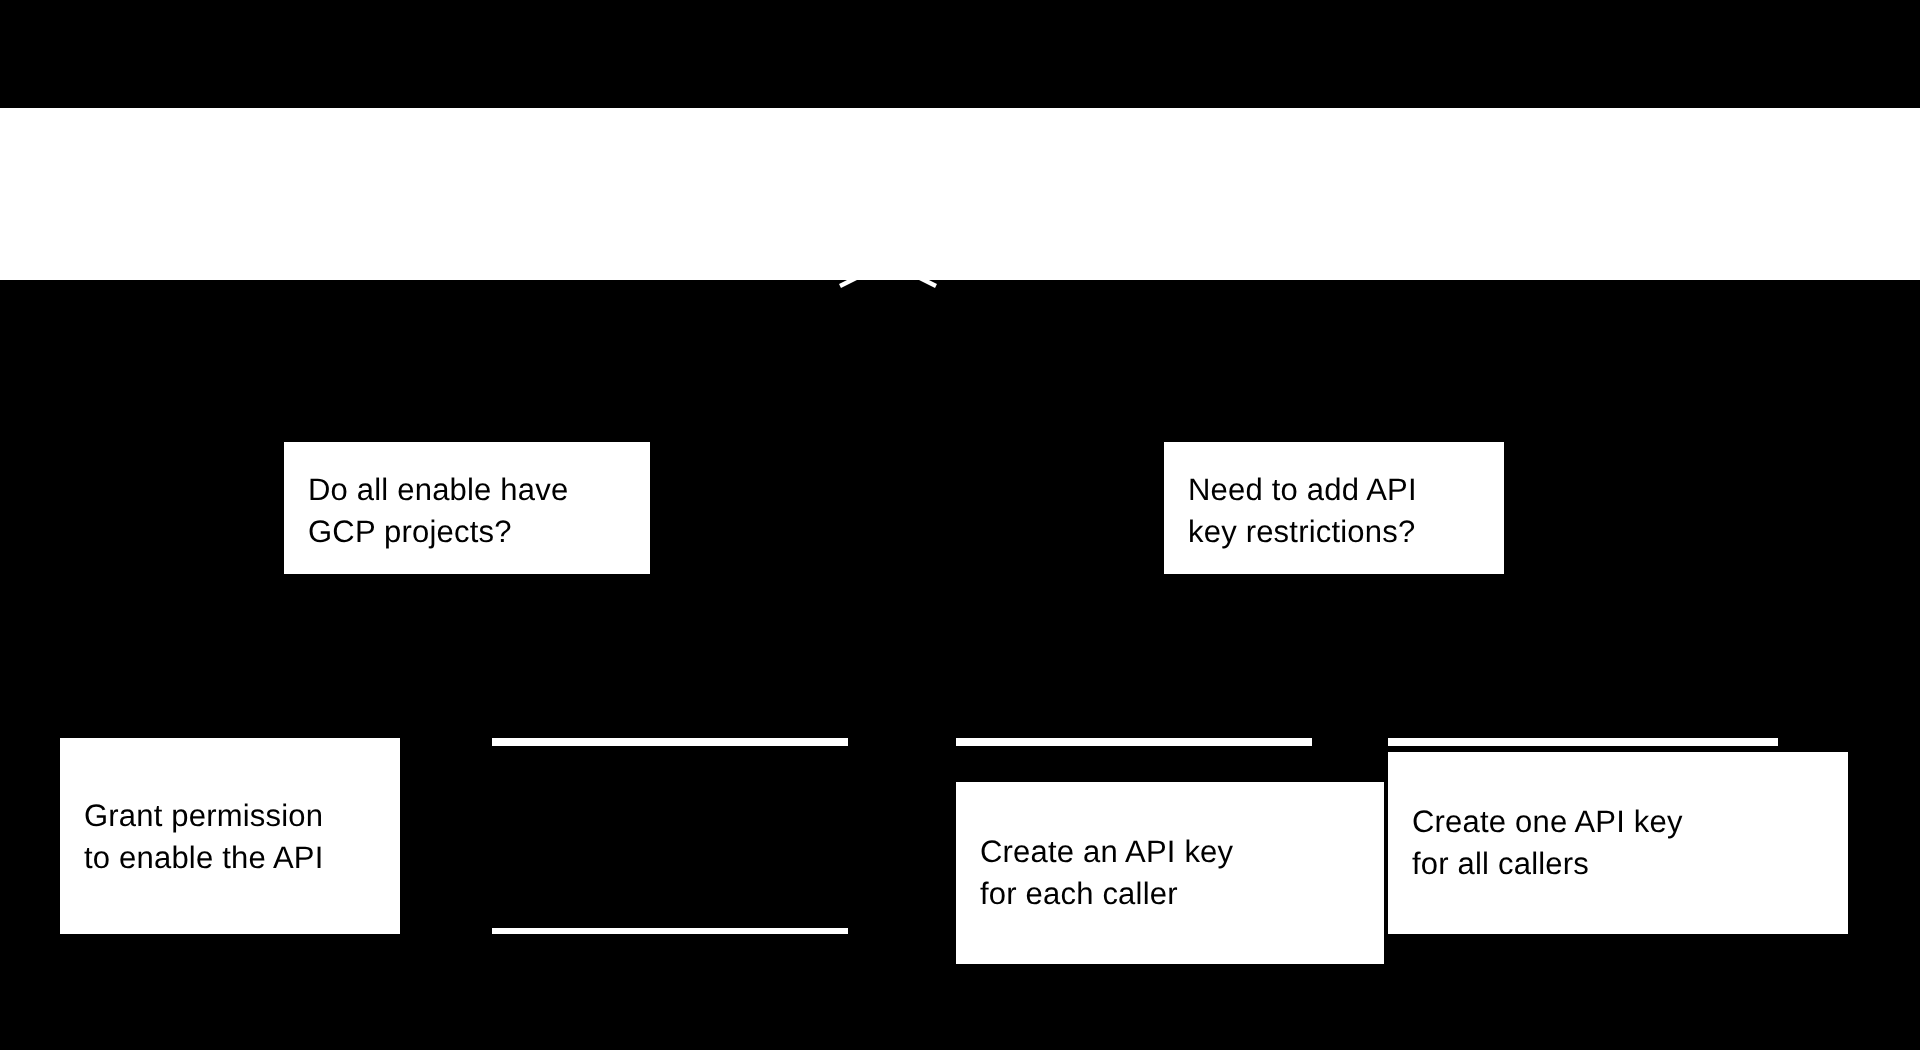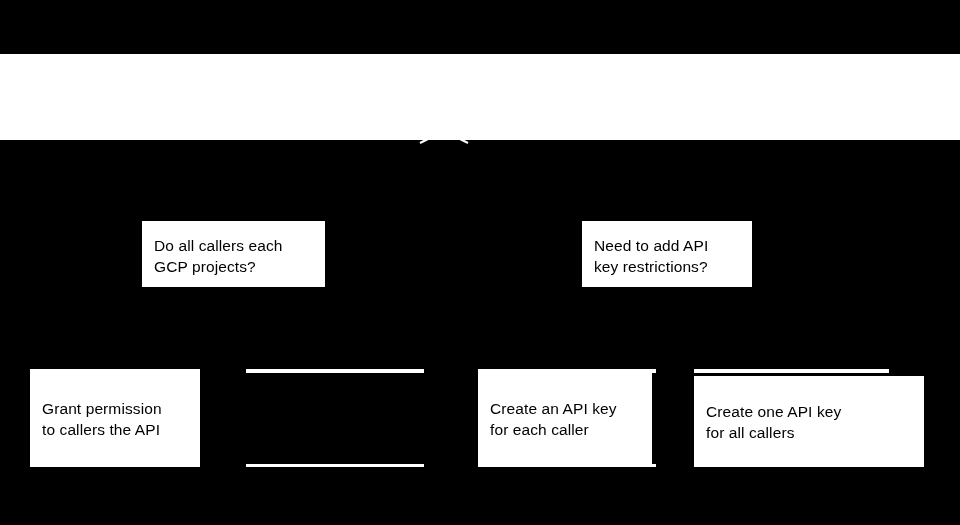--- a/index.html
+++ b/index.html
@@ -85,36 +85,36 @@
   <div class="stub" style="left: 246px; top: 464px; width: 178px; height: 3px;"></div>
   <div class="stub" style="left: 478px; top: 464px; width: 178px; height: 3px;"></div>
   <div class="stub" style="left: 694px; top: 464px; width: 195px; height: 3px;"></div>
 
 
   <svg class="chevron" viewBox="0 0 50 14" preserveAspectRatio="none" style="left: 419px; top: 130px; width: 50px; height: 14px;">
     <polyline points="1,13 25,1 49,13" fill="none" stroke="#ffffff" stroke-width="2.2"></polyline>
   </svg>
 
   <div class="node" style="left: 142px; top: 225px; width: 183px; height: 62px;">
-    <span class="label">Do all callers each
+    <span class="label">Do all enable have
 GCP projects?</span>
   </div>
 
   <div class="node" style="left: 582px; top: 225px; width: 170px; height: 62px;">
     <span class="label">Need to add API
 key restrictions?</span>
   </div>
 
   <div class="node" style="left: 30px; top: 373px; width: 170px; height: 91px;">
     <span class="label">Grant permission
-to callers the API</span>
+to enable the API</span>
   </div>
 
 
-  <div class="node" style="left: 478px; top: 373px; width: 174px; height: 91px; align-items: center;">
+  <div class="node" style="left: 478px; top: 391px; width: 214px; height: 91px; align-items: center;">
     <span class="label">Create an API key
 for each caller</span>
   </div>
 
   <div class="node" style="left: 694px; top: 376px; width: 230px; height: 91px;">
     <span class="label">Create one API key
 for all callers</span>
   </div>
 
 </div>

